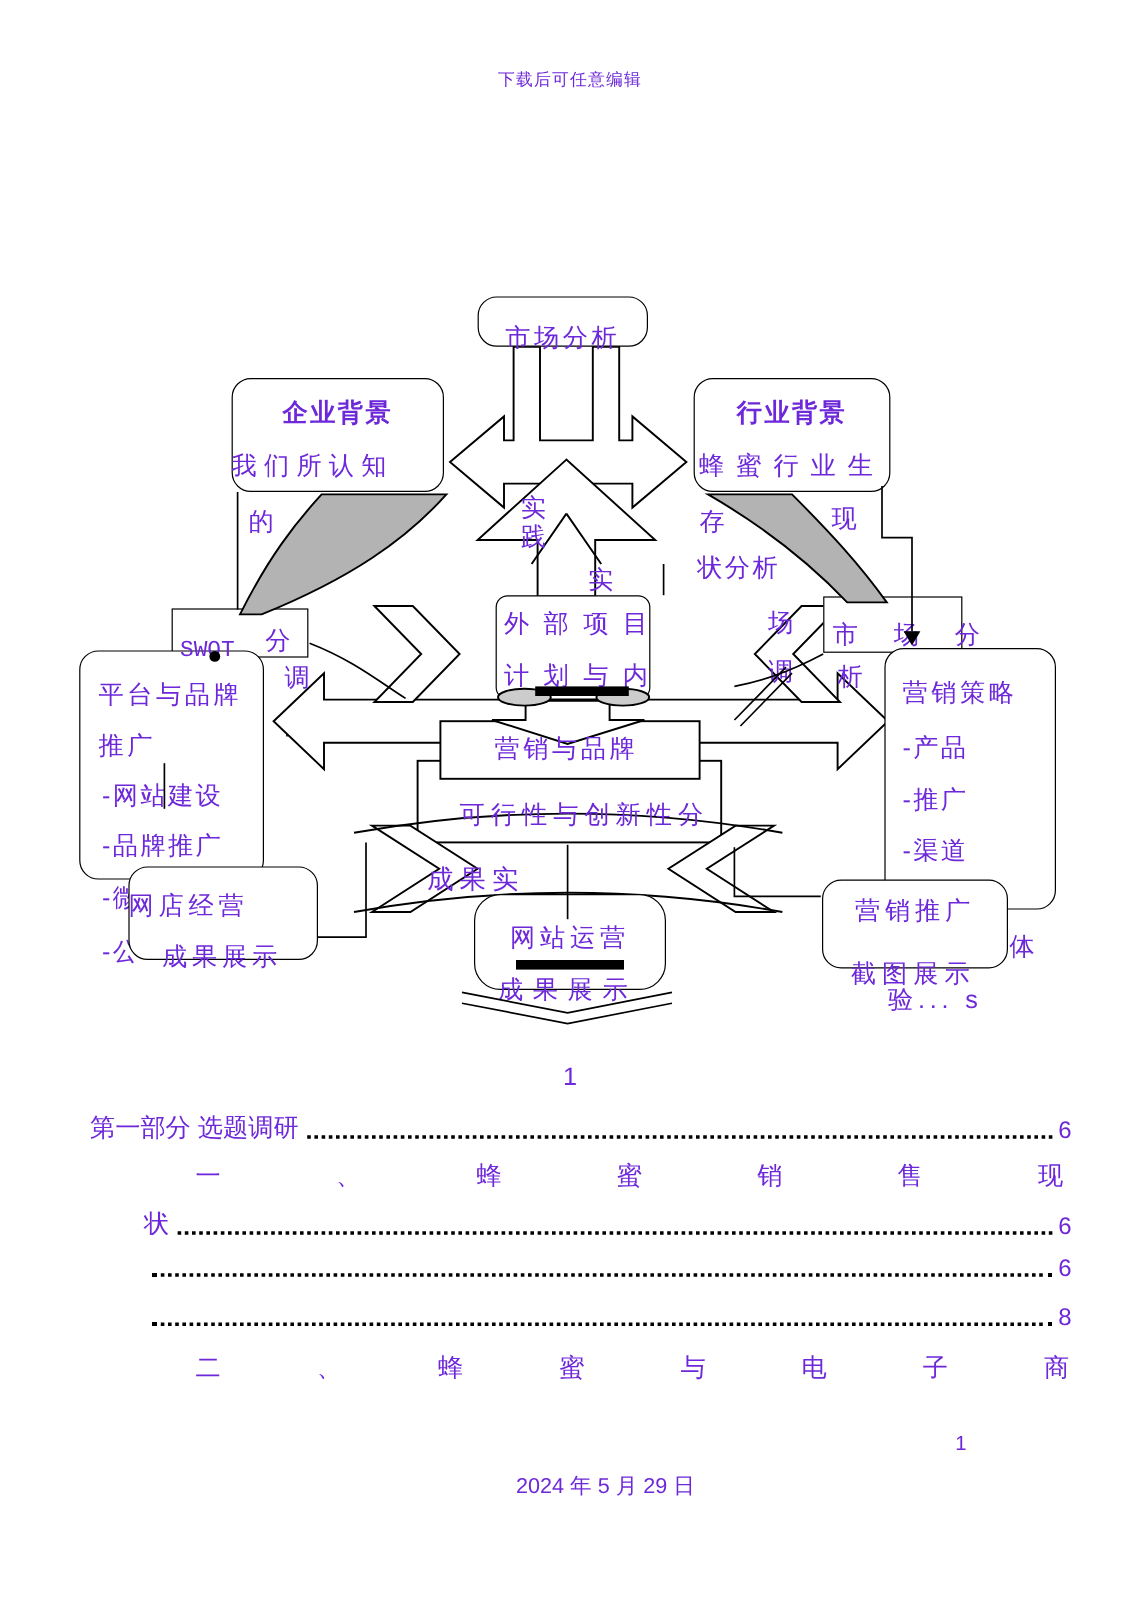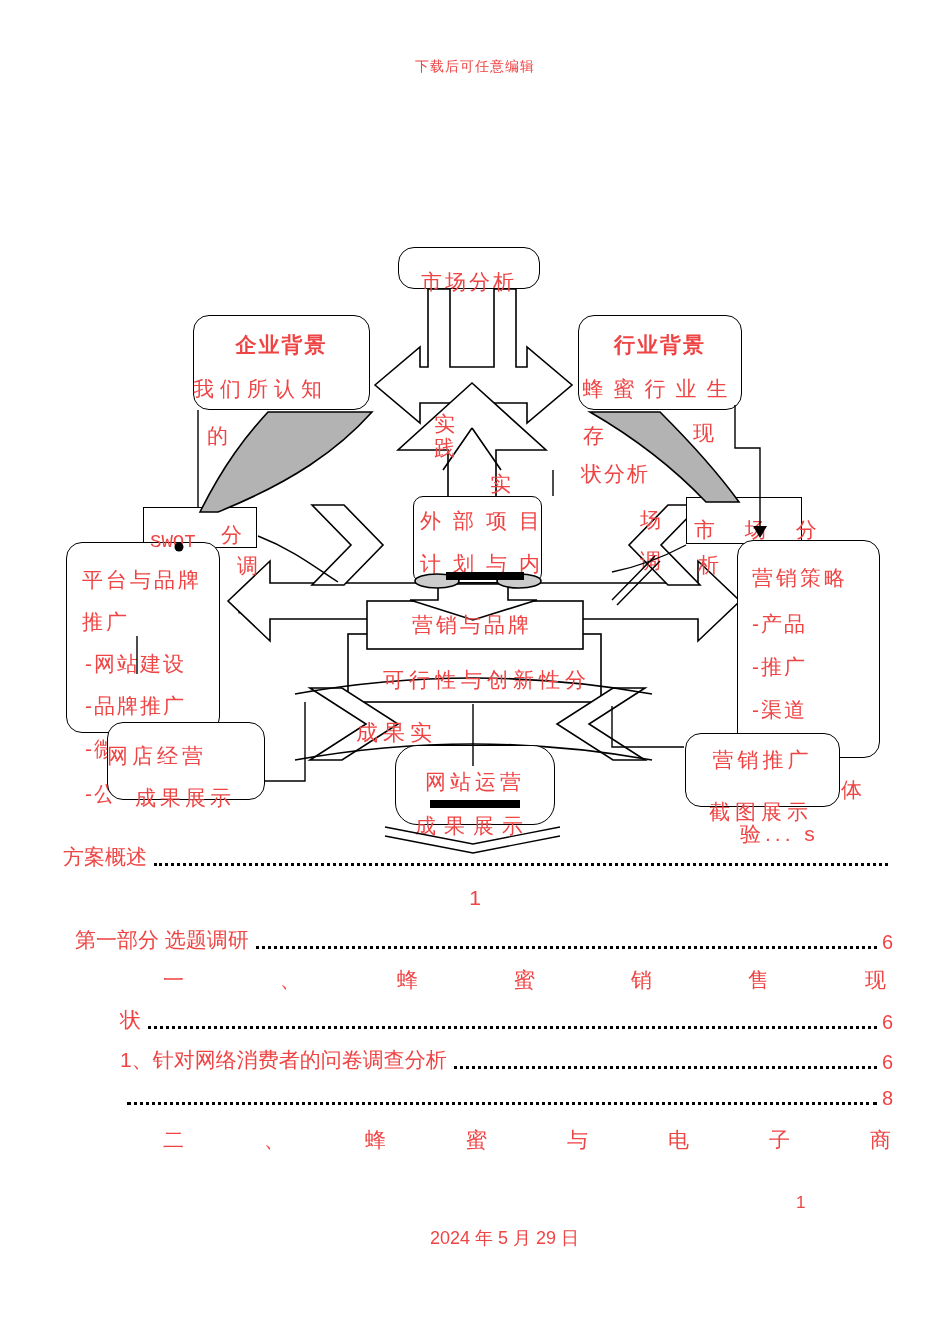--- a/index.html
+++ b/index.html
@@ -1,17 +1,17 @@
 <!DOCTYPE html>
 <html><head>
 <meta charset="utf-8">
 <style>
   html,body{margin:0;padding:0;background:#888;}
   .page{position:relative;width:950px;height:1344px;margin:0 auto;background:#fff;
-        font-family:"Liberation Sans",sans-serif;color:#ef4444;overflow:hidden;}
+        font-family:"Liberation Sans",sans-serif;color:#6d28d9;overflow:hidden;}
   .abs{position:absolute;white-space:nowrap;}
   .lbl{position:absolute;z-index:6;white-space:nowrap;font-size:21px;line-height:1.15;}
   .box{position:absolute;background:#fff;border:1.7px solid #000;z-index:2;box-sizing:border-box;}
   .rnd{border-radius:16px;}
   .bold{font-weight:bold;}
   .vcol{white-space:normal;word-break:break-all;}
   svg.l1{position:absolute;left:0;top:0;z-index:1;}
   svg.l7{position:absolute;left:0;top:0;z-index:7;pointer-events:none;}
   .under{z-index:1;}
   .toc-line{position:absolute;display:flex;align-items:flex-end;font-size:21px;z-index:6;}
@@ -140,39 +140,33 @@
       </g>
       <polygon points="753,526 767,526 760,538" fill="#000" stroke="none"></polygon>
       <circle cx="179" cy="547" r="4.5" fill="#000" stroke="none"></circle>
       <ellipse cx="437" cy="581" rx="22" ry="7" fill="#cccccc"></ellipse>
       <ellipse cx="519" cy="581" rx="22" ry="7" fill="#cccccc"></ellipse>
       <rect x="446" y="572" width="78" height="8" fill="#000" stroke="none"></rect>
       <rect x="430" y="800" width="90" height="8" fill="#000" stroke="none"></rect>
     </g>
   </svg>
 
-  <div class="toc-line" style="left:63px;top:843px;width:830px;">
-    <span>方案概述</span>
-    <span class="leader"></span>
-    <span class="pg"></span>
-  </div>
   <div class="abs" style="left:0;top:886px;width:950px;text-align:center;font-size:21px;z-index:6;">1</div>
   <div class="toc-line" style="left:75px;top:926px;width:818px;">
     <span>第一部分 选题调研</span>
     <span class="leader"></span>
     <span class="pg">6</span>
   </div>
   <div class="abs spread7" style="left:163px;top:966px;font-size:21px;z-index:6;">一、蜂蜜销售现</div>
   <div class="toc-line" style="left:120px;top:1006px;width:773px;">
     <span>状</span>
     <span class="leader"></span>
     <span class="pg">6</span>
   </div>
   <div class="toc-line" style="left:120px;top:1046px;width:773px;">
-    <span>1、针对网络消费者的问卷调查分析</span>
     <span class="leader"></span>
     <span class="pg">6</span>
   </div>
   <div class="toc-line" style="left:120px;top:1087px;width:773px;">
     <span class="leader"></span>
     <span class="pg">8</span>
   </div>
   <div class="abs spread8" style="left:163px;top:1126px;font-size:21px;z-index:6;">二、蜂蜜与电子商</div>
 
   <div class="abs" style="left:796px;top:1193px;font-size:17px;z-index:6;">1</div>

